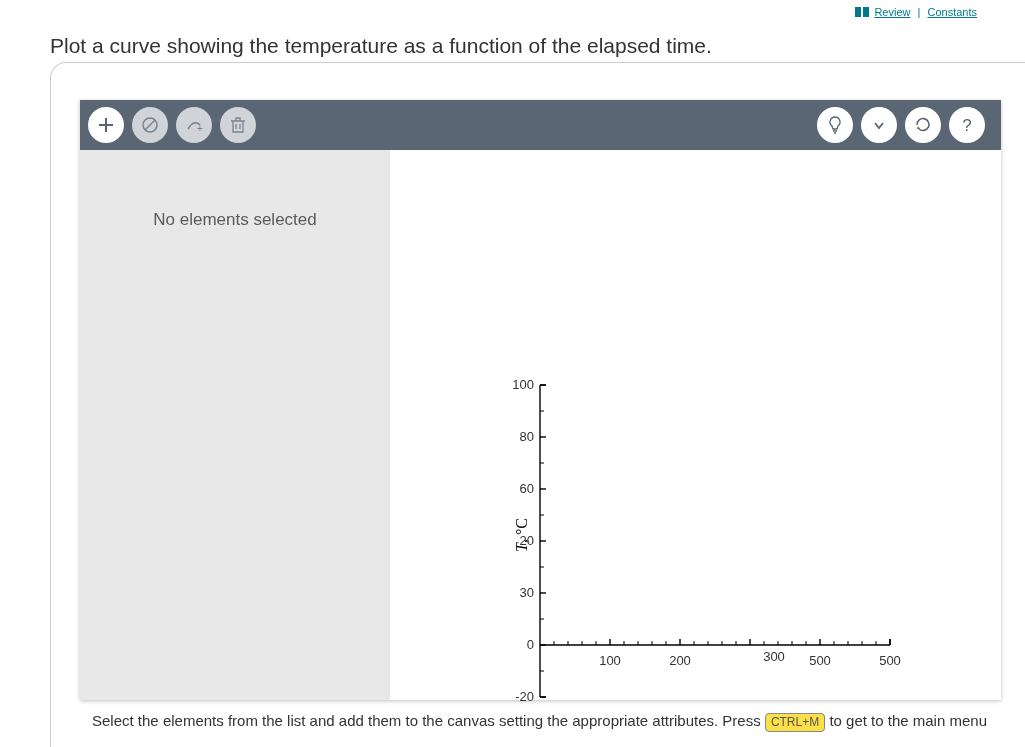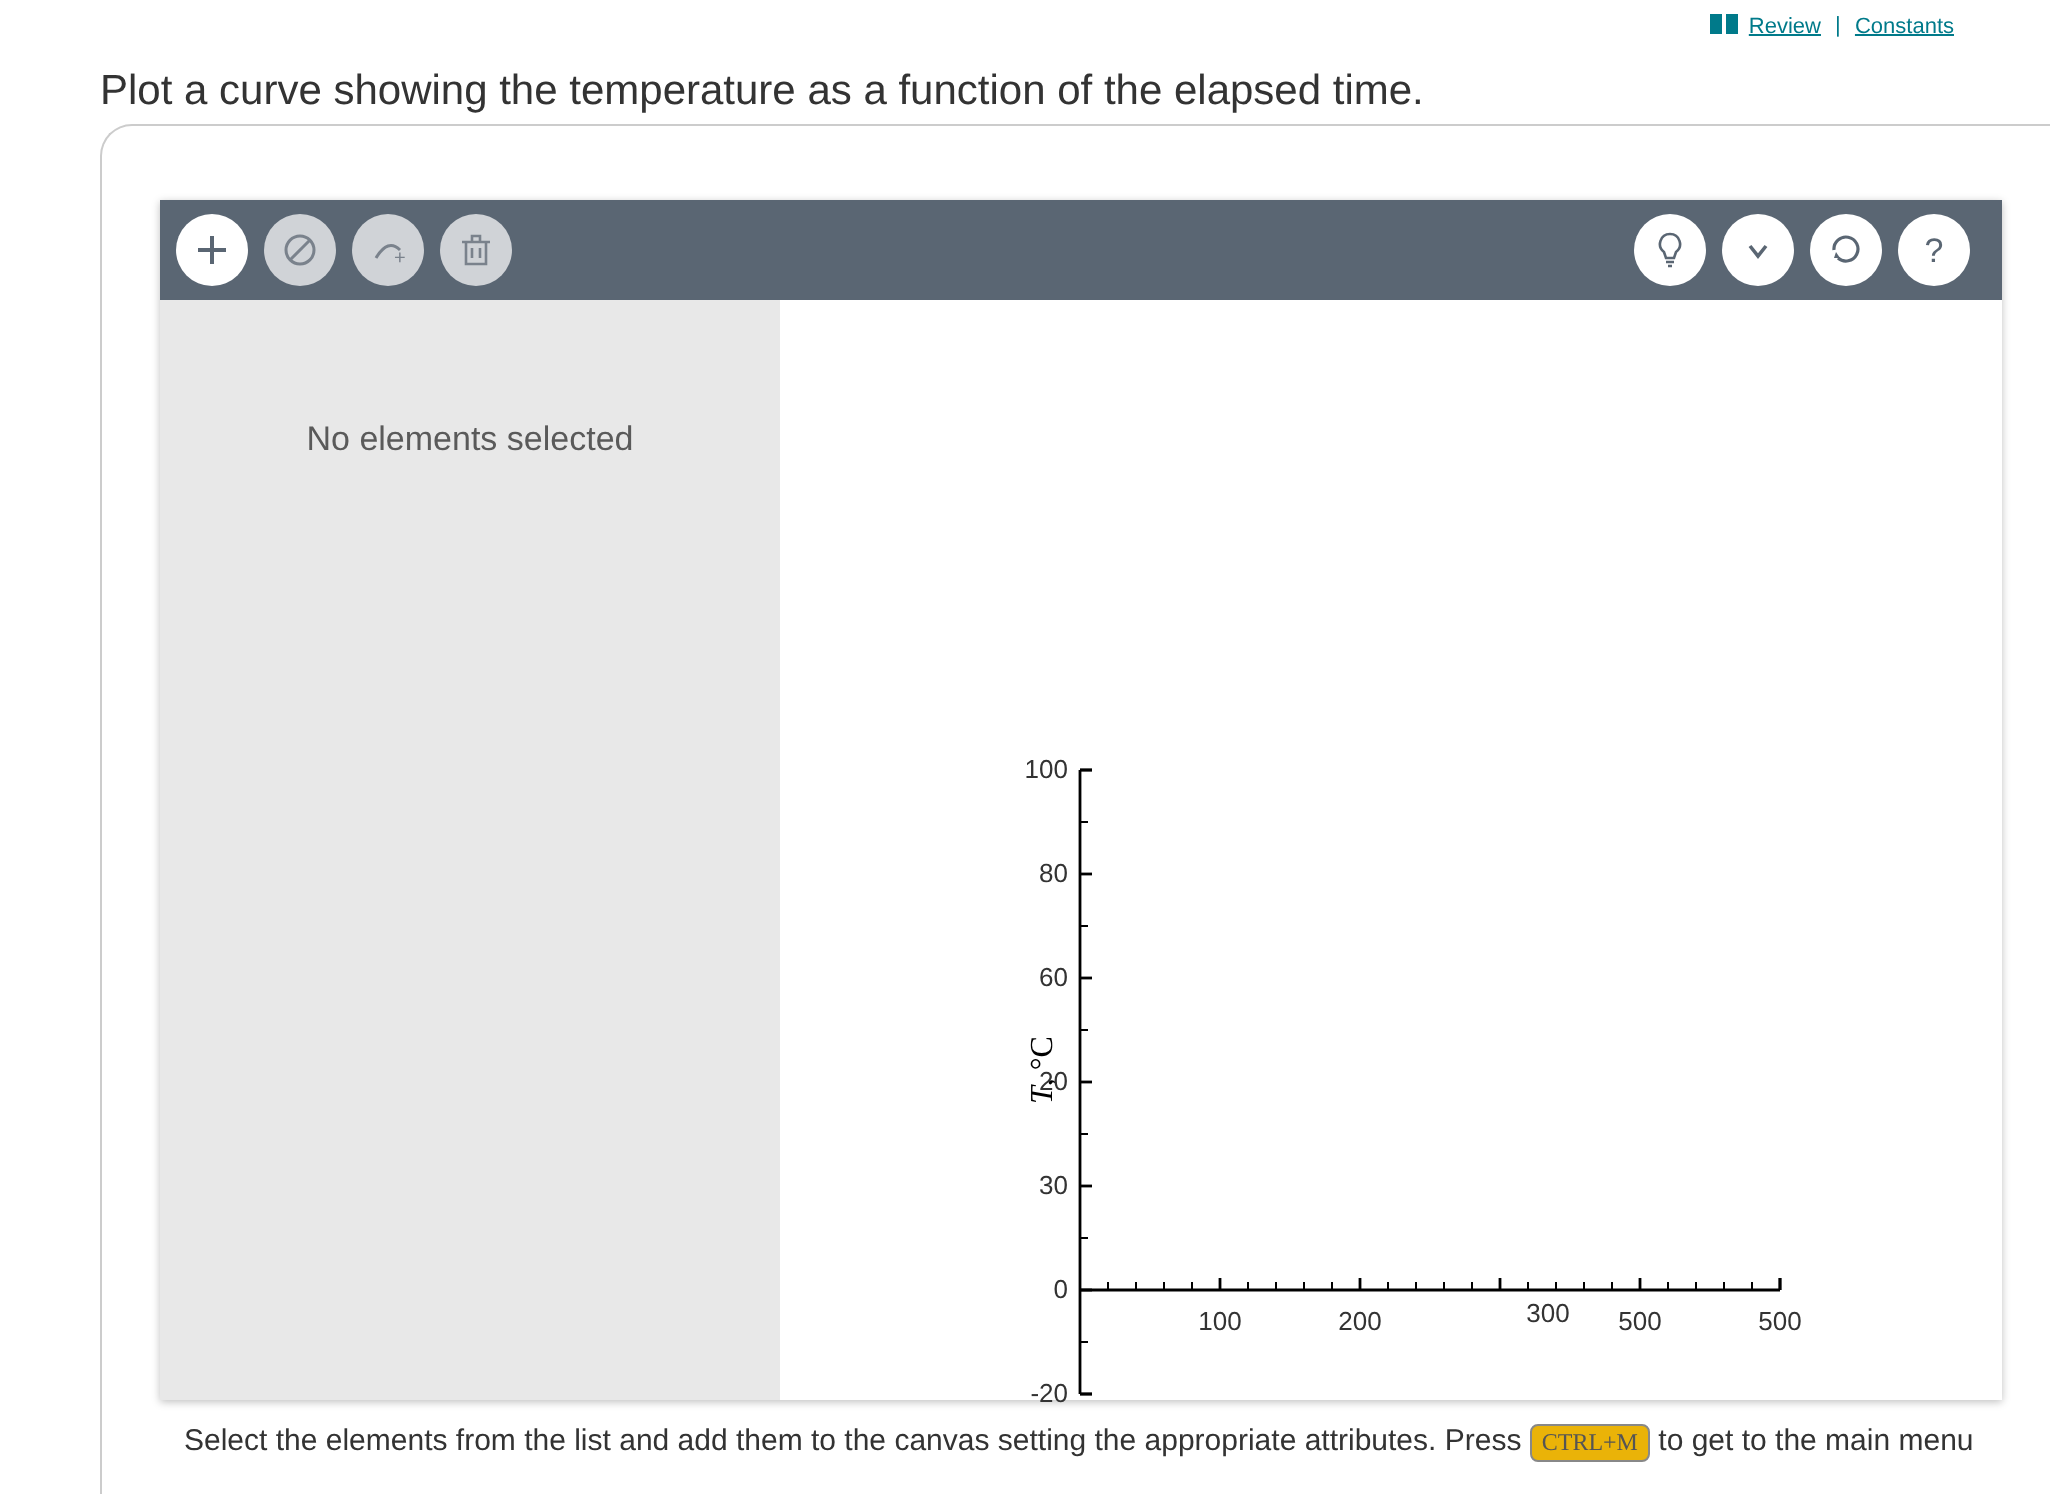--- a/index.html
+++ b/index.html
@@ -152,23 +152,23 @@
       font-size: 15px;
       color: #333;
       line-height: 1.4;
     }
     .kbd {
       display: inline-block;
       border: 1px solid #888;
       border-radius: 4px;
       padding: 0px 5px;
       font-size: 12px;
-      font-family: Liberation Serif, serif;
+      font-family: Liberation Sans, sans-serif;
       color: #555;
-      background: #eab308;
+      background: #fde047;
       vertical-align: baseline;
     }
   </style>
 </head>
 <body>
 
 <div class="top-links">
   <span class="book-icon">
     <svg width="16" height="12" viewBox="0 0 16 12">
       <path d="M1 1 L7 1 L7 11 L1 11 Z M9 1 L15 1 L15 11 L9 11 Z" fill="#007a8a"></path>

